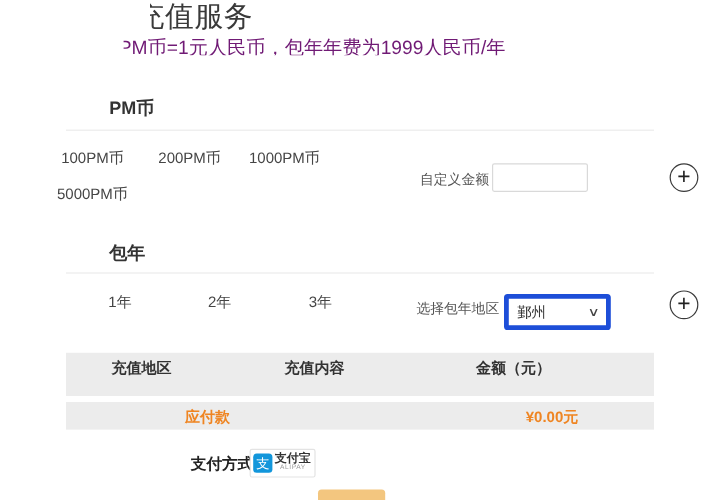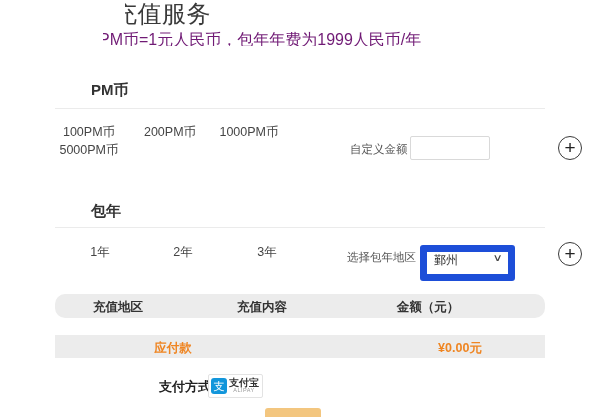--- a/index.html
+++ b/index.html
@@ -15,38 +15,38 @@
   .title-clip{left:125px;top:-2px;height:30px;overflow:hidden;white-space:nowrap;}
   .title-clip .inner{display:inline-block;margin-left:-12px;font-size:24px;font-weight:400;color:#3a3a3a;letter-spacing:0.5px;}
 
   .subtitle-clip{left:103px;top:30px;height:16px;overflow:hidden;white-space:nowrap;}
   .subtitle-clip .inner{display:inline-block;margin-left:-4px;font-size:16px;color:#701a75;}
 
   .section-heading{font-size:15px;font-weight:bold;color:#333;margin-left:36px;}
   .divider{height:1px;background:#ebebeb;width:490px;left:55px;}
 
   .opt-grid{display:grid;text-align:center;font-size:12.5px;color:#454545;}
-  #pm-options{left:48px;top:126px;grid-template-columns:82px 80px 78px;row-gap:5px;}
+  #pm-options{left:36px;top:126px;grid-template-columns:82px 80px 78px;row-gap:17px;}
   #year-options{left:59px;top:246px;grid-template-columns:82px 84px 84px;}
   .opt{cursor:pointer;line-height:13px;}
 
   .field-label{font-size:11.5px;color:#555;}
   .custom-input{left:410px;top:136px;width:70px;height:22px;border:1px solid #d9d9d9;border-radius:2px;background:#fff;font-size:12px;padding:0 4px;box-sizing:content-box;outline:none;color:#333;}
 
   .plus-btn{width:24px;height:24px;border:1.4px solid #3a3a3a;border-radius:50%;
     display:flex;align-items:center;justify-content:center;
     font-size:19px;font-weight:300;color:#222;line-height:1;cursor:pointer;background:#fff;padding-bottom:2px;box-sizing:border-box;}
 
-  .fake-select{left:420px;top:245px;width:67px;height:22px;border:7px solid #1d4ed8;border-radius:3px;background:#fff;
-    display:flex;justify-content:space-between;padding:0 7px;box-sizing:content-box;cursor:pointer;}
+  .fake-select{left:420px;top:245px;width:67px;height:22px;border:4px solid #1d4ed8;border-radius:3px;background:#fff;
+    display:flex;align-items:center;justify-content:space-between;padding:0 7px;box-sizing:content-box;cursor:pointer;}
   .fake-select .val{font-size:12px;color:#333;}
   .fake-select .chev{font-size:10px;color:#444;transform:scaleX(1.4);}
 
   .band{left:55px;width:490px;background:#ececec;}
-  #table-header{top:294px;height:24px;border-radius:10px;}
+  #table-header{top:294px;height:36px;}
   #payable-row{top:335px;height:23px;}
   .band span{position:absolute;text-align:center;font-size:12.5px;font-weight:bold;top:5px;}
   #table-header span{color:#333;}
   #payable-row span{color:#ef8522;padding-left:25px;}
   .hc1{left:0;width:126px;}
   .hc2{left:144px;width:126px;}
   .hc3{left:300px;width:146px;}
   .pay-label{left:0;width:186px;}
   .pay-amount{left:320px;width:120px;}
 

